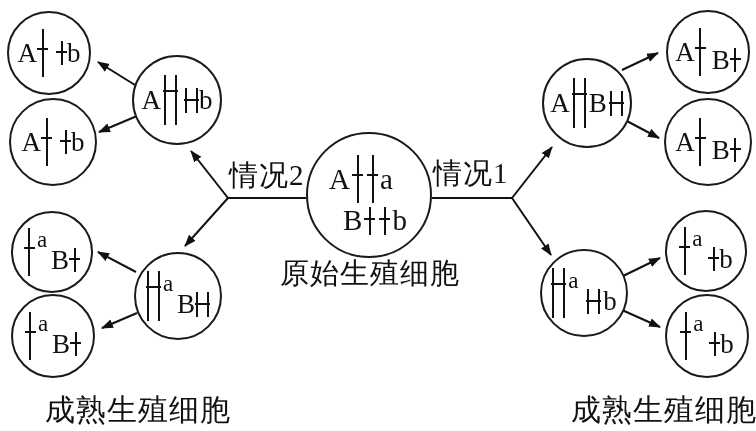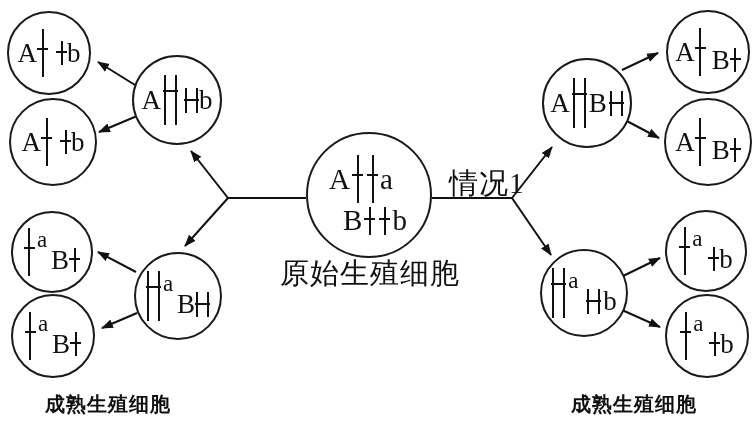--- a/index.html
+++ b/index.html
@@ -24,21 +24,21 @@
   .ch.s::after{content:"";position:absolute;left:0;right:0;top:42%;height:2px;background:#111;}
   .ch.s.h48::after{top:39%;}
   .ch.d{width:15px;}
   .ch.d::before{content:"";position:absolute;left:1px;top:0;bottom:0;width:9px;border-left:2px solid #111;border-right:2px solid #111;}
   .ch.d::after{content:"";position:absolute;left:0;right:0;top:45%;height:2px;background:#111;}
   .ch.d.xh::after{top:30%;}
   .h48{height:48px;}.h50{height:50px;}.h28{height:28px;}.h25{height:25px;}.h24{height:24px;}
   .g2{margin-left:2px;}.g4{margin-left:4px;}.g6{margin-left:6px;}.g8{margin-left:8px;}
   
   .lbl{position:absolute;font-size:29px;line-height:1.1;white-space:nowrap;letter-spacing:1px;}
-  .lbl.bottom{font-size:20px;font-weight:bold;}
+  .lbl.bottom{font-size:30px;}
   .center-stack{display:flex;flex-direction:column;}
   .crow1{margin-right:16px;}
   .crow2{margin-left:14px;margin-top:3px;}
 </style>
 </head>
 <body>
 
 <div id="stage">
 
   <svg class="wires" viewBox="0 0 756 431">
@@ -153,18 +153,19 @@
     <span class="ch s h24 g6 down"></span>
     <span class="letter down">b</span>
   </div>
   <div class="circle" style="left:665px;top:294px;width:84px;height:84px;">
     <span class="ch s h48"></span>
     <span class="letter up g2">a</span>
     <span class="ch s h24 g6 down"></span>
     <span class="letter down">b</span>
   </div>
 
-  <div class="lbl" style="left:433px;top:168px;margin-left:16px;">情况1</div>
+  <div class="lbl" style="left:229px;top:160px;">情况2</div>
+  <div class="lbl" style="left:433px;top:158px;">情况1</div>
   <div class="lbl" style="left:280px;top:258px;font-family:Liberation Serif, serif;">原始生殖细胞</div>
   <div class="lbl bottom" style="left:45px;top:393px;">成熟生殖细胞</div>
   <div class="lbl bottom" style="left:571px;top:393px;">成熟生殖细胞</div>
 
 </div>
 
 </body></html>

